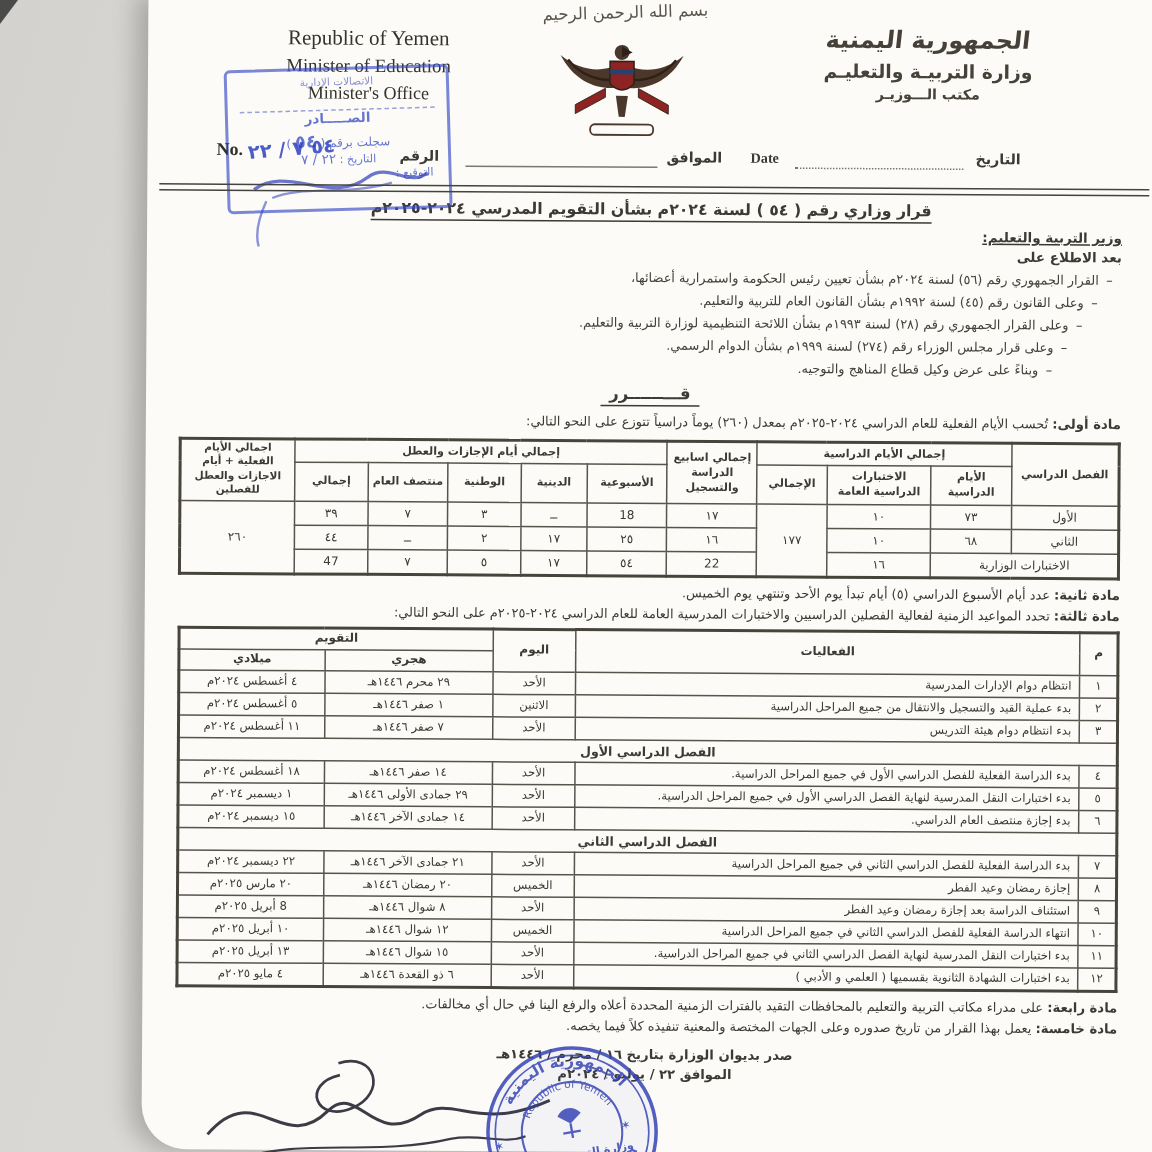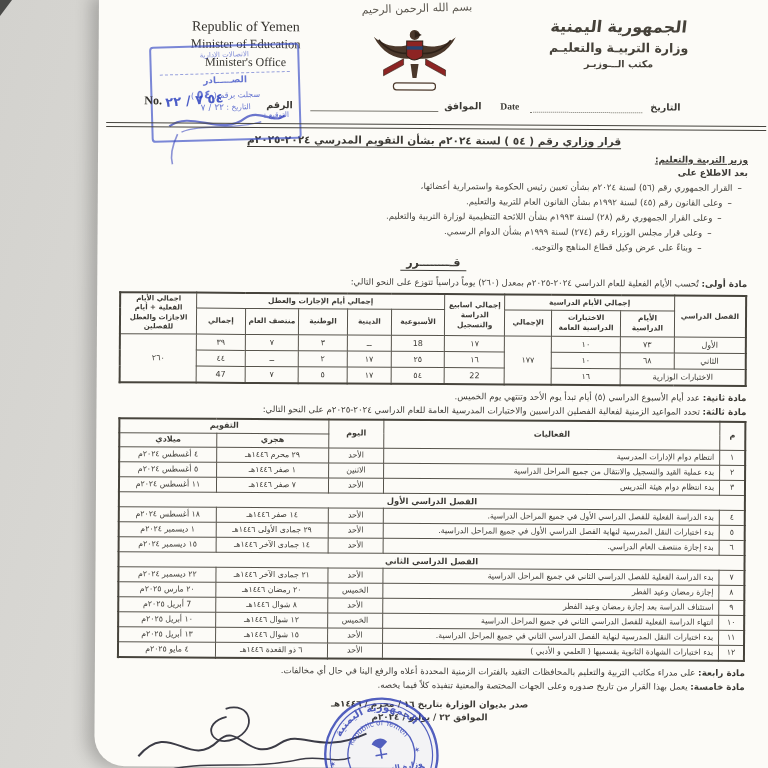--- a/index.html
+++ b/index.html
@@ -331,21 +331,21 @@
               <td class="act">إجازة رمضان وعيد الفطر</td>
               <td class="day">الخميس</td>
               <td class="hij">٢٠ رمضان ١٤٤٦هـ</td>
               <td class="grg">٢٠ مارس ٢٠٢٥م</td>
             </tr>
             <tr>
               <td class="num">٩</td>
               <td class="act">استئناف الدراسة بعد إجازة رمضان وعيد الفطر</td>
               <td class="day">الأحد</td>
               <td class="hij">٨ شوال ١٤٤٦هـ</td>
-              <td class="grg">7 أبريل ٢٠٢٥م</td>
+              <td class="grg">8 أبريل ٢٠٢٥م</td>
             </tr>
             <tr>
               <td class="num">١٠</td>
               <td class="act">انتهاء الدراسة الفعلية للفصل الدراسي الثاني في جميع المراحل الدراسية</td>
               <td class="day">الخميس</td>
               <td class="hij">١٢ شوال ١٤٤٦هـ</td>
               <td class="grg">١٠ أبريل ٢٠٢٥م</td>
             </tr>
             <tr>
               <td class="num">١١</td>

